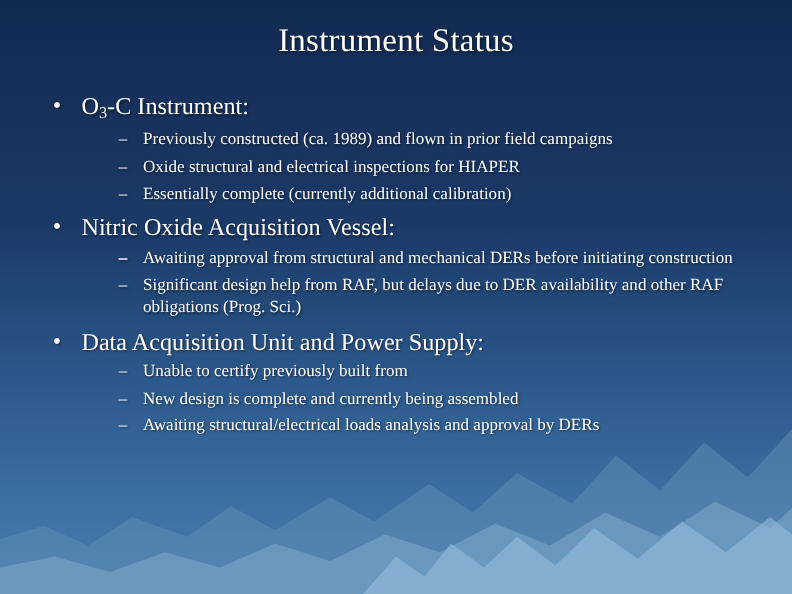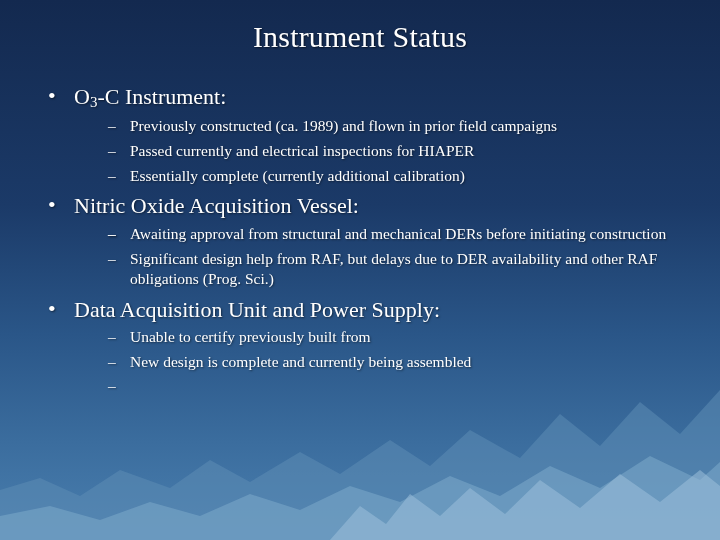--- a/index.html
+++ b/index.html
@@ -119,21 +119,21 @@
         <li class="b1">
           <span class="bullet1">•</span>
           <span class="t1"><span>O</span><sub>3</sub><span>-C Instrument:</span></span>
           <ul class="lvl2">
             <li class="b2">
               <span class="bullet2">–</span>
               <span>Previously constructed (ca. 1989) and flown in prior field campaigns</span>
             </li>
             <li class="b2">
               <span class="bullet2">–</span>
-              <span>Passed currently and electrical inspections for HIAPER</span>
+              <span>Oxide structural and electrical inspections for HIAPER</span>
             </li>
             <li class="b2">
               <span class="bullet2">–</span>
               <span>Essentially complete (currently additional calibration)</span>
             </li>
           </ul>
         </li>
 
         <li class="b1">
           <span class="bullet1">•</span>
@@ -160,20 +160,21 @@
             <li class="b2">
               <span class="bullet2">–</span>
               <span>Unable to certify previously built from</span>
             </li>
             <li class="b2">
               <span class="bullet2">–</span>
               <span>New design is complete and currently being assembled</span>
             </li>
             <li class="b2">
               <span class="bullet2">–</span>
+              <span>Awaiting structural/electrical loads analysis and approval by DERs</span>
             </li>
           </ul>
         </li>
 
       </ul>
     </div>
 
   </div>
 </div>
 

